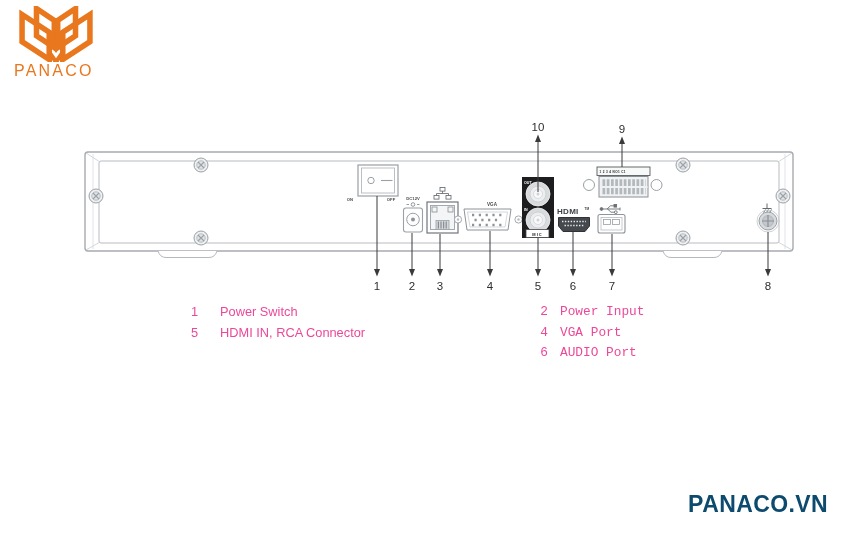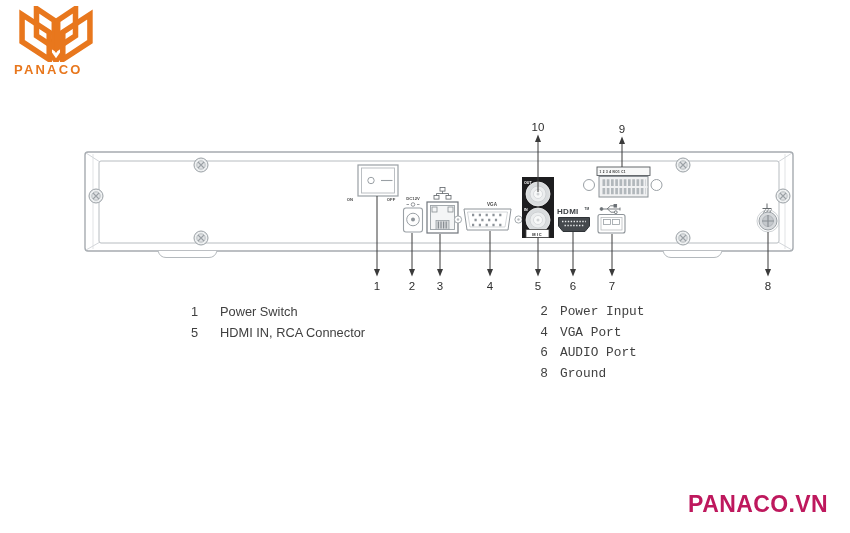--- a/index.html
+++ b/index.html
@@ -1,25 +1,25 @@
 <!DOCTYPE html>
 <html><head>
 <meta charset="utf-8">
 <style>
   html,body{margin:0;padding:0;background:#fff;}
   .canvas{position:relative;width:850px;height:533px;background:#ffffff;overflow:hidden;
           font-family:"Liberation Sans",sans-serif;}
   
   .logo-wrap{position:absolute;left:13px;top:6px;width:110px;}
-  .logo-text{position:absolute;left:1px;top:56px;font-size:13px;letter-spacing:2.2px;
-             color:#e8771d;font-weight:700;}
+  .logo-text{position:absolute;left:1px;top:56px;font-size:16px;letter-spacing:2.2px;
+             color:#e8771d;font-weight:400;}
   .site-text{position:absolute;right:22px;top:491px;font-size:23px;font-weight:700;
-             letter-spacing:0.4px;color:#be185d;}
+             letter-spacing:0.4px;color:#0c4a6e;}
   
-  .legend-col{position:absolute;top:302px;color:#404040;font-size:12.8px;}
+  .legend-col{position:absolute;top:302px;color:#ec4899;font-size:12.8px;}
   .legend-row{line-height:20.6px;white-space:nowrap;}
   .lnum{display:inline-block;width:16px;text-align:right;margin-right:22px;}
   .lnum2{display:inline-block;width:20px;text-align:right;margin-right:12px;}
   
   .pl{font:700 4.6px "Liberation Sans",sans-serif;fill:#4a4a4a;}
   .pl-sm{font:700 4.2px "Liberation Sans",sans-serif;fill:#4a4a4a;}
   .pl-w{font:700 3.6px "Liberation Sans",sans-serif;fill:#ffffff;}
   .pl-mic{font:700 4.0px "Liberation Sans",sans-serif;fill:#1a1a1a;letter-spacing:1px;}
   .pl-strip{font:700 3.1px "Liberation Sans",sans-serif;fill:#2a2a2a;letter-spacing:0.35px;}
   .pl-hdmi{font:700 8px "Liberation Sans",sans-serif;fill:#3c4044;letter-spacing:0.3px;}
@@ -250,20 +250,17 @@
   <div class="legend-col" style="left:528px;font-family:Liberation Mono, monospace;">
     <div class="legend-row">
       <span class="lnum2">2</span><span>Power Input</span>
     </div>
     <div class="legend-row">
       <span class="lnum2">4</span><span>VGA Port</span>
     </div>
     <div class="legend-row">
       <span class="lnum2">6</span><span>AUDIO Port</span>
     </div>
-    <div class="legend-row">
-      <span class="lnum2">8</span><span>Ground</span>
-    </div>
   </div>
 
   <div class="site-text">PANACO.VN</div>
 
 </div>
 
 </body></html>

